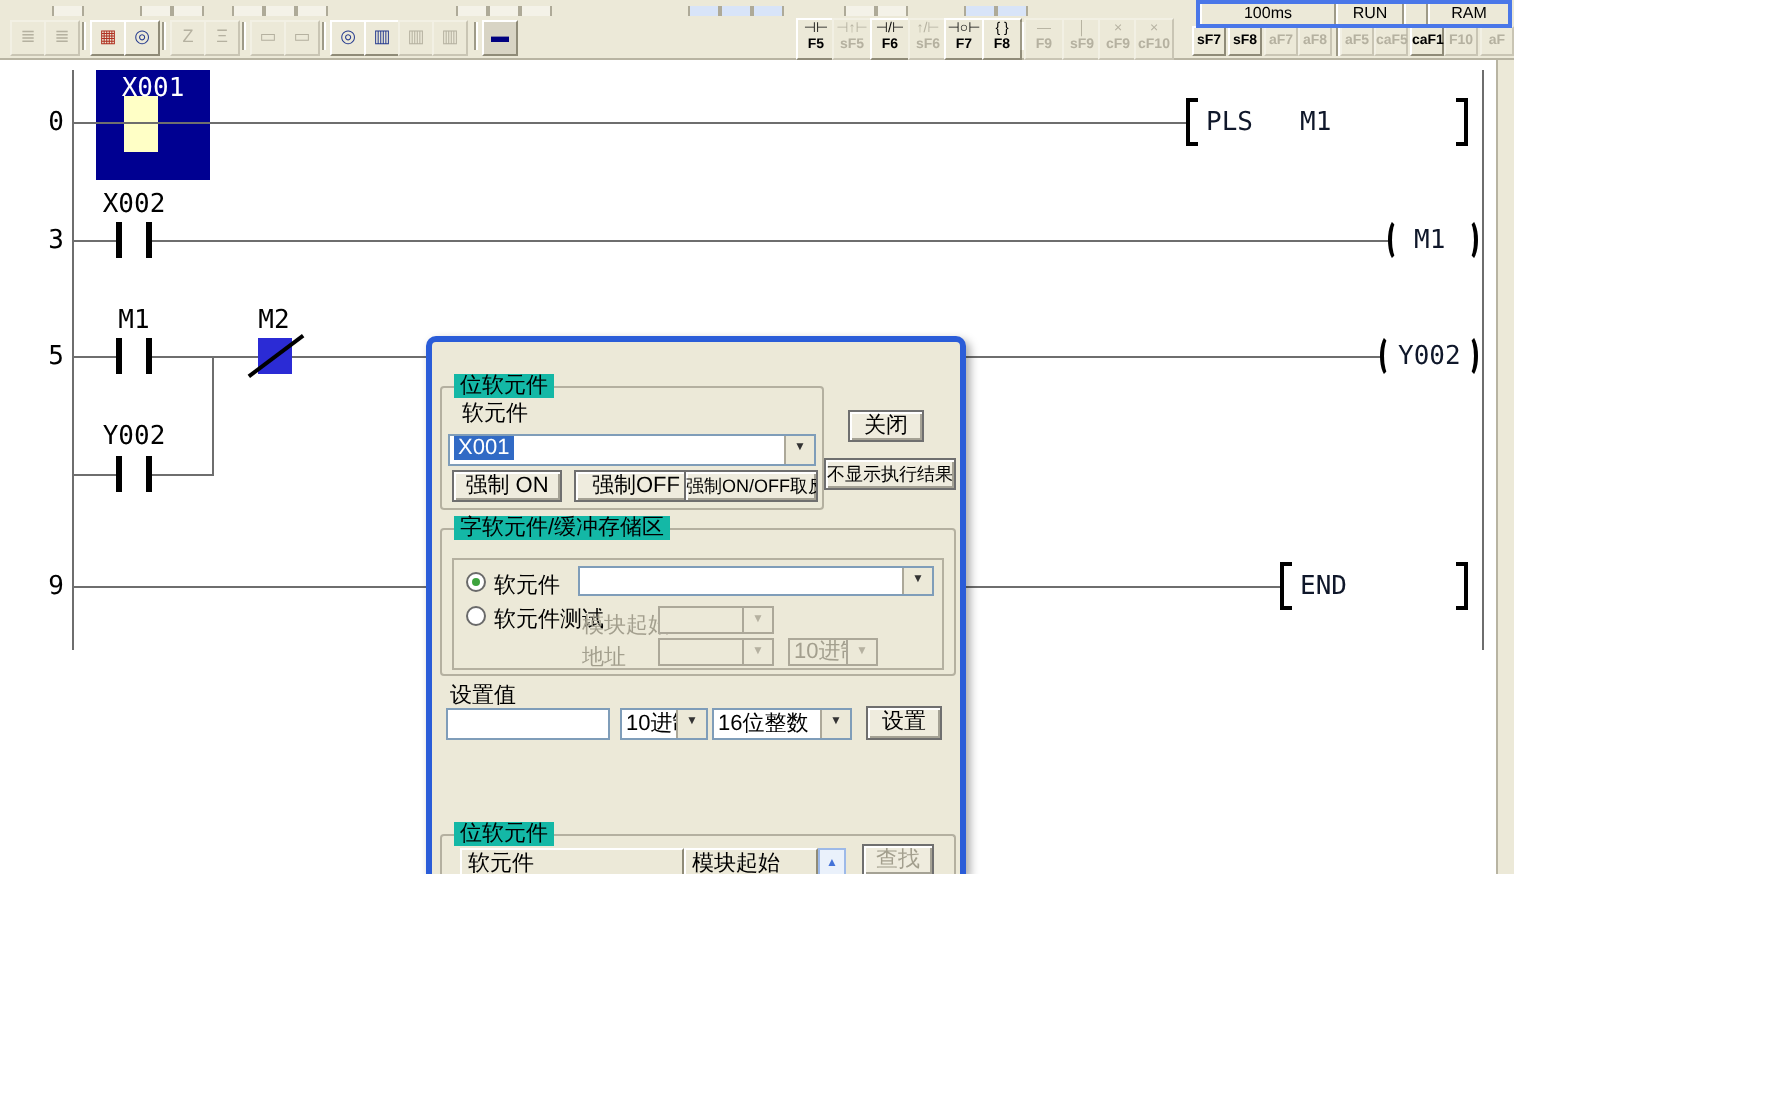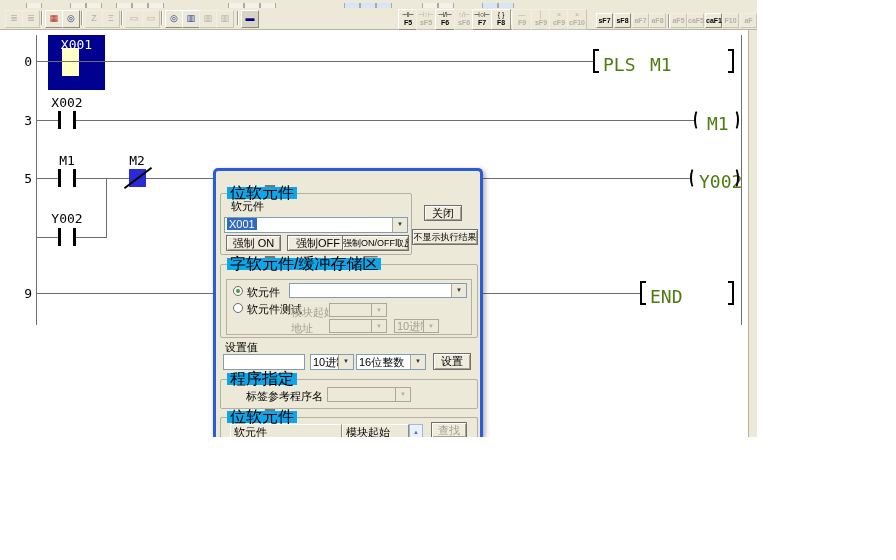--- a/index.html
+++ b/index.html
@@ -34,30 +34,30 @@
   .bar{position:absolute;width:3px;height:18px;background:#000;}
   .gap{position:absolute;width:12px;height:18px;background:#fff;}
   .cursor{position:absolute;left:48px;top:5px;width:57px;height:55px;background:#000091;}
   .oncontact{position:absolute;left:62px;top:18px;width:17px;height:28px;background:#FFFFC6;}
   .ncfill{position:absolute;left:129px;top:139px;width:17px;height:18px;background:#2B2BD5;}
   .ncslash{position:absolute;left:121px;top:147px;width:34px;height:2px;background:#000;transform:rotate(-37deg);}
   .brk-l{position:absolute;width:6px;height:24px;border-left:2px solid #000;border-top:2px solid #000;border-bottom:2px solid #000;box-sizing:border-box;}
   .brk-r{position:absolute;width:6px;height:24px;border-right:2px solid #000;border-top:2px solid #000;border-bottom:2px solid #000;box-sizing:border-box;}
   .par-l{position:absolute;width:9px;height:22px;border:2px solid transparent;border-left:2px solid #000;border-radius:50%;box-sizing:border-box;}
   .par-r{position:absolute;width:9px;height:22px;border:2px solid transparent;border-right:2px solid #000;border-radius:50%;box-sizing:border-box;}
-  .optext{position:absolute;font-size:18px;color:#4d7c0f;white-space:nowrap;}
+  .optext{position:absolute;font-size:13px;color:#0f172a;white-space:nowrap;}
   .edgezone{position:absolute;left:748px;top:0;width:9px;height:407px;background:#ECE9D8;border-left:1px solid #B8B4A2;box-sizing:border-box;}
 
   
   .dialog{position:absolute;left:213px;top:168px;width:270px;height:270px;z-index:10;background:#ECE9D8;border:3px solid #2A5CD8;border-bottom:none;border-radius:5px 5px 0 0;box-sizing:border-box;box-shadow:2px 2px 5px rgba(0,0,0,0.35);font-size:11px;color:#000;}
   .titlebar{position:absolute;left:0;top:0;right:0;height:19px;background:linear-gradient(to bottom,#4A82F0 0%,#2A5CD8 45%,#1E4ECC 100%);color:#fff;font-weight:bold;font-size:11px;line-height:19px;padding-left:5px;box-sizing:border-box;cursor:default;}
   .closebtn{position:absolute;right:2px;top:2px;width:17px;height:15px;background:linear-gradient(#F2A38C,#D4502E 40%,#BE3A1A);border:1px solid #fff;border-radius:3px;color:#fff;font-size:10px;line-height:13px;text-align:center;font-weight:bold;box-sizing:border-box;cursor:pointer;}
   .dlgbody{position:absolute;left:0;top:19px;right:0;bottom:0;}
   .group{position:absolute;border:1px solid #B4B0A0;border-radius:2px;box-sizing:border-box;}
-  .legend{position:absolute;top:-7px;left:6px;background:#0ea5e9;padding:0 3px;font-size:16px;line-height:12px;white-space:nowrap;}
+  .legend{position:absolute;top:-7px;left:6px;background:#14b8a6;padding:0 3px;font-size:11px;line-height:12px;white-space:nowrap;}
   .lbl{position:absolute;font-size:11px;white-space:nowrap;}
   .lbl.dis{color:#A39F8E;}
   .combo{position:absolute;background:#fff;border:1px solid #7F9DB9;box-sizing:border-box;font-size:11px;line-height:13px;padding-left:2px;cursor:pointer;overflow:hidden;}
   .combo .arrowbox{position:absolute;right:0;top:0;bottom:0;width:14px;background:#ECE9D8;border-left:1px solid #ACA899;font-size:6px;line-height:13px;text-align:center;color:#333;}
   .combo.dis{background:#ECE9D8;border-color:#ACA899;}
   .combo.dis .arrowbox{color:#B5B1A0;}
   .selhl{background:#316AC5;color:#fff;padding:0 2px;}
   .push{position:absolute;background:#EFECDE;border:1px solid #6F6F6F;box-shadow:inset 1px 1px 0 #fff,inset -1px -1px 0 #A5A295;box-sizing:border-box;font-size:11px;text-align:center;cursor:pointer;white-space:nowrap;overflow:hidden;}
   .push.dis{color:#A39F8E;cursor:default;}
   .radio{position:absolute;width:10px;height:10px;border-radius:50%;border:1px solid #6A6A6A;background:#fff;box-sizing:border-box;cursor:pointer;}
@@ -158,20 +158,26 @@
     <div class="rbtn dis" style="left:632px"><span>aF7</span></div>
     <div class="rbtn dis" style="left:649px"><span>aF8</span></div>
     <div class="sep" style="left:668px;top:6px"></div>
     <div class="rbtn dis" style="left:670px"><span>aF5</span></div>
     <div class="rbtn dis" style="left:687px"><span>caF5</span></div>
     <div class="rbtn" style="left:705px"><span>caF10</span></div>
     <div class="rbtn dis" style="left:722px"><span>F10</span></div>
     <div class="rbtn dis" style="left:740px"><span>aF</span></div>
   </div>
 
+  <div class="status">
+    <div class="scell" style="width:66px">100ms</div>
+    <div class="scell" style="width:32px">RUN</div>
+    <div class="scell" style="width:10px"></div>
+    <div class="scell" style="flex:1;border-right:none">RAM</div>
+  </div>
 
   <div id="ladder">
 
     <div class="vwire" style="left:36px;top:5px;height:290px"></div>
     <div class="vwire" style="left:741px;top:5px;height:290px"></div>
 
     <div class="num" style="left:14px;top:24px">0</div>
     <div class="cursor"></div>
     <div class="oncontact"></div>
     <div class="wire" style="left:36px;top:31px;width:557px"></div>
@@ -268,27 +274,20 @@
       <div class="combo" style="left:94px;top:164px;width:44px;height:16px;line-height:14px">
         <span>10进制</span>
         <span class="arrowbox">▼</span>
       </div>
       <div class="combo" style="left:140px;top:164px;width:70px;height:16px;line-height:14px">
         <span>16位整数</span>
         <span class="arrowbox">▼</span>
       </div>
       <div class="push" style="left:217px;top:163px;width:38px;height:17px;line-height:15px">设置</div>
 
-      <div class="group" style="left:4px;top:189px;width:258px;height:30px">
-        <span class="legend">程序指定</span>
-        <div class="lbl" style="left:25px;top:9px">标签参考程序名</div>
-        <div class="combo dis" style="left:106px;top:7px;width:84px;height:15px">
-          <span class="arrowbox">▼</span>
-        </div>
-      </div>
 
       <div class="group" style="left:4px;top:227px;width:258px;height:24px;border-bottom:none">
         <span class="legend">位软元件</span>
       </div>
       <div class="thcell" style="left:14px;top:234px;width:112px;height:16px">软元件</div>
       <div class="thcell" style="left:126px;top:234px;width:67px;height:16px">模块起始</div>
       <div class="scrollup" style="left:193px;top:234px;width:14px;height:16px">▲</div>
       <div class="push dis" style="left:215px;top:232px;width:36px;height:16px;line-height:14px">查找</div>
     </div>
   </div>

